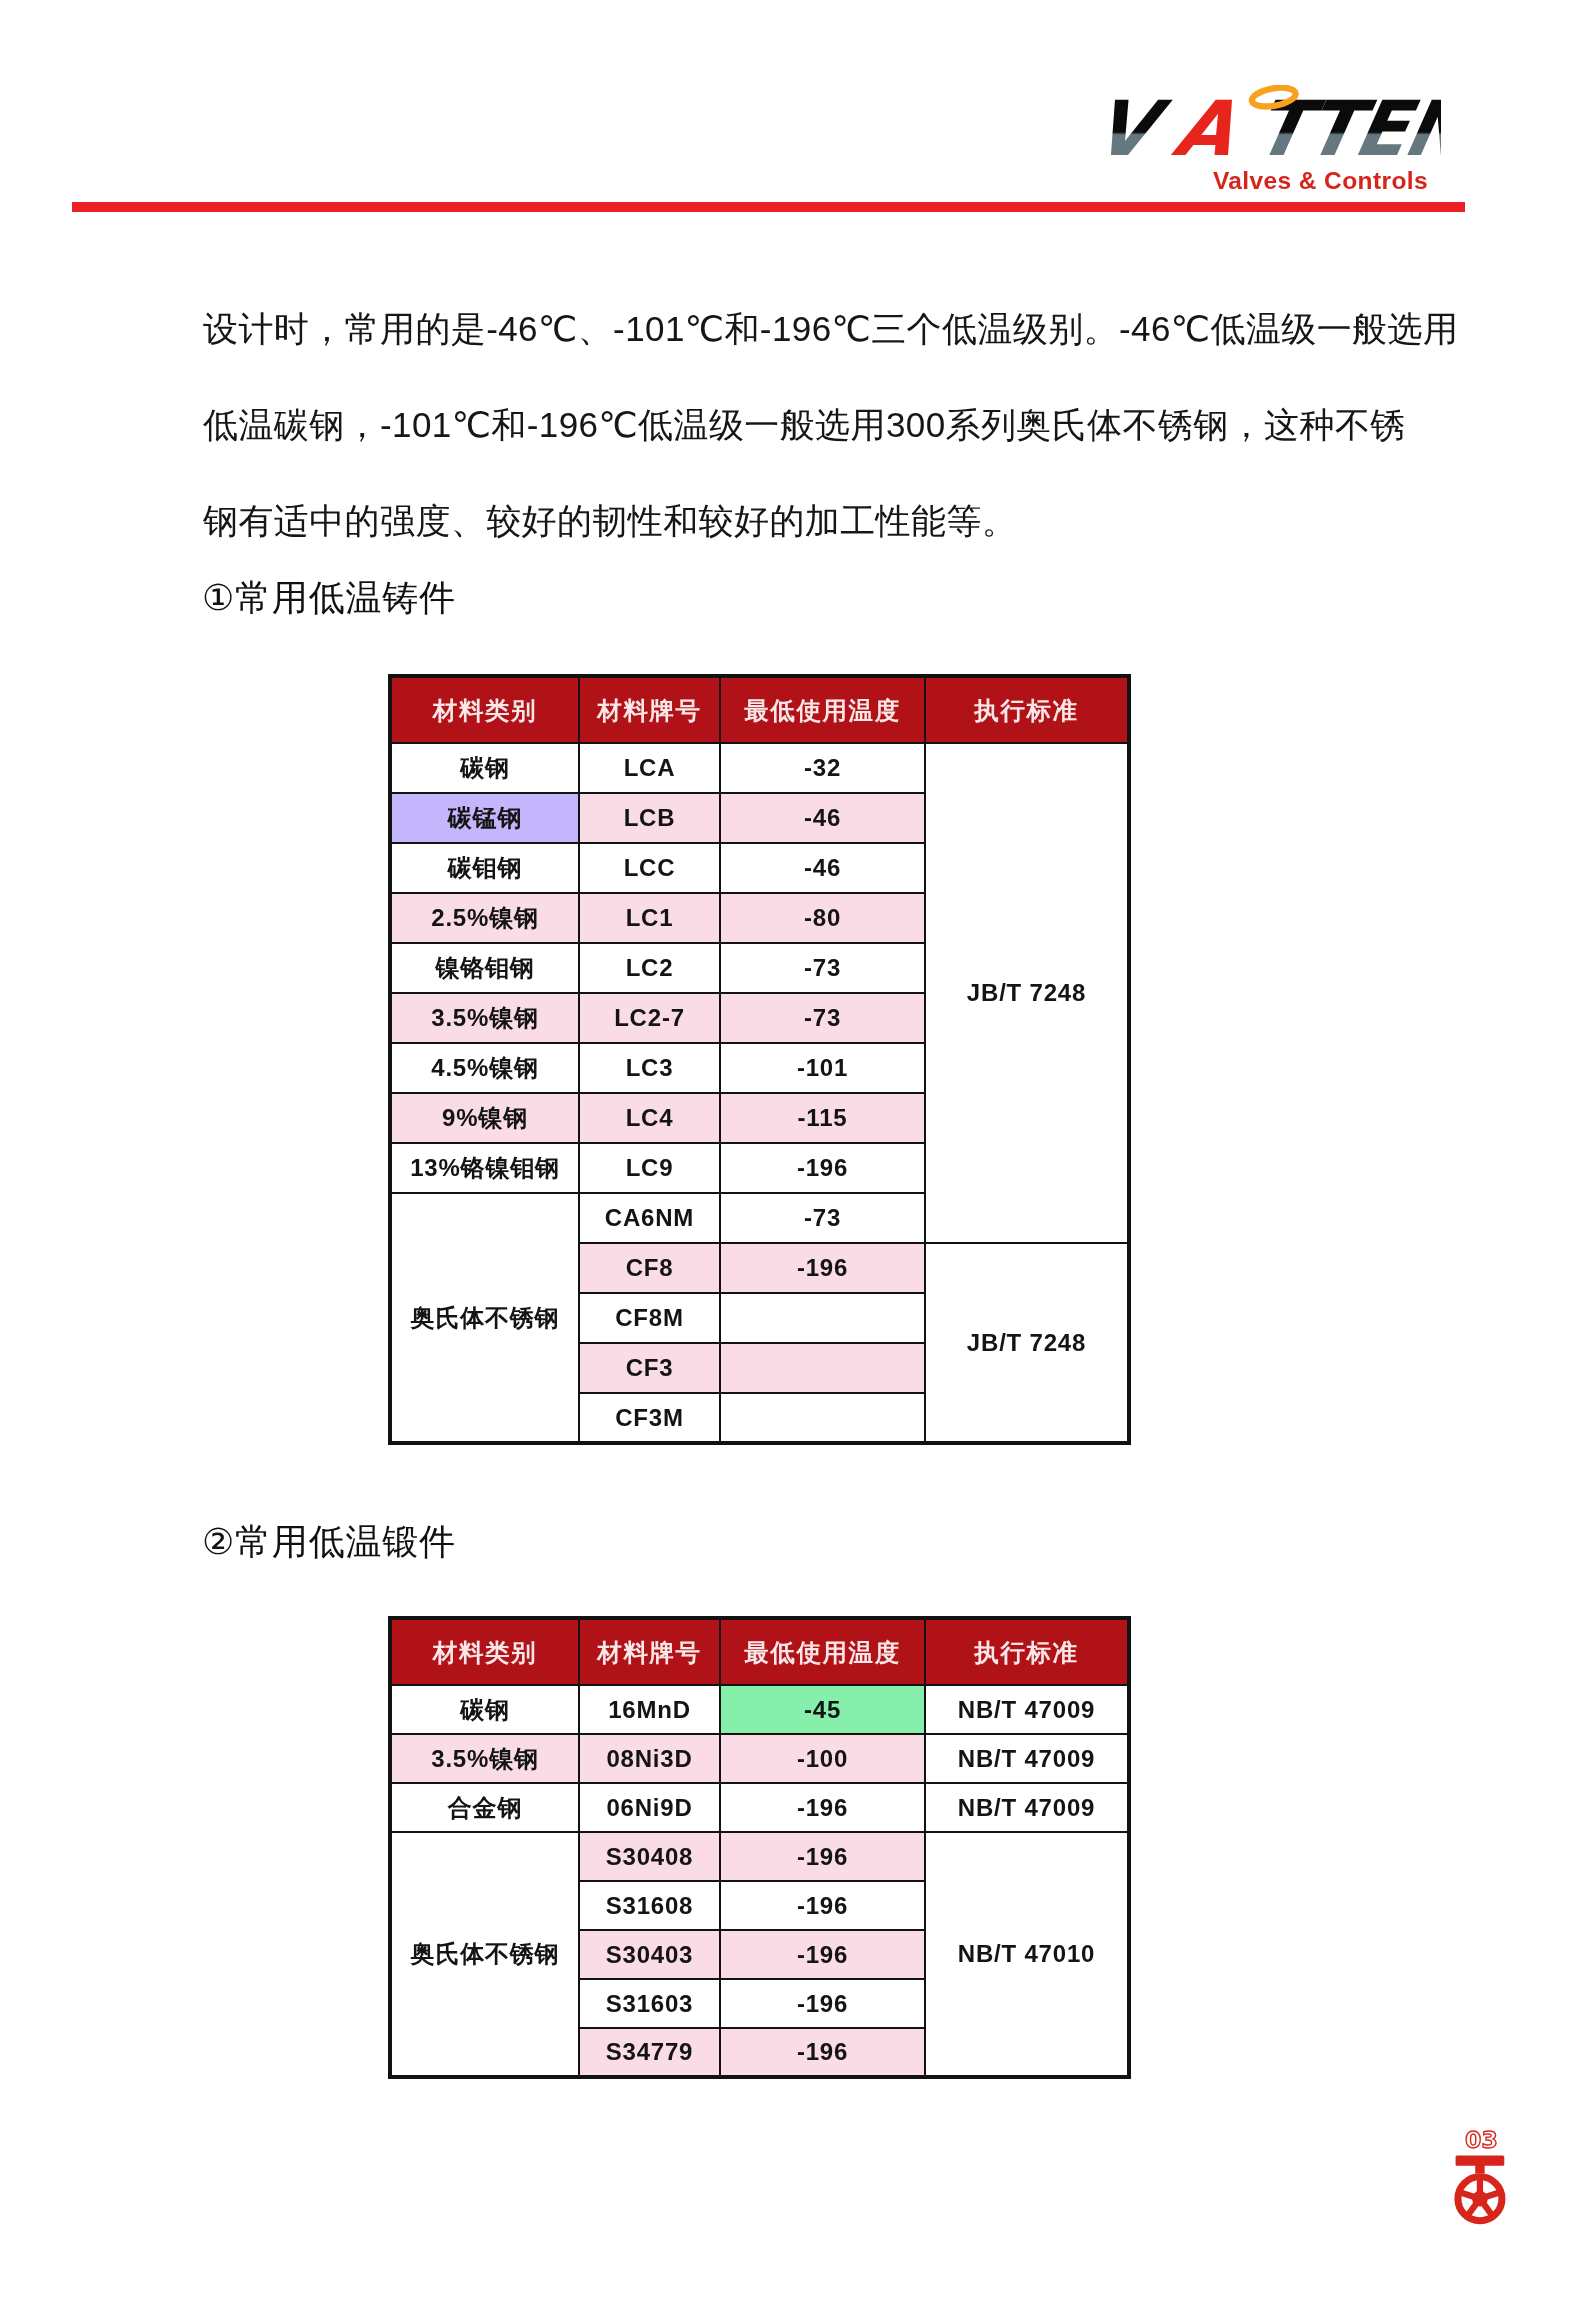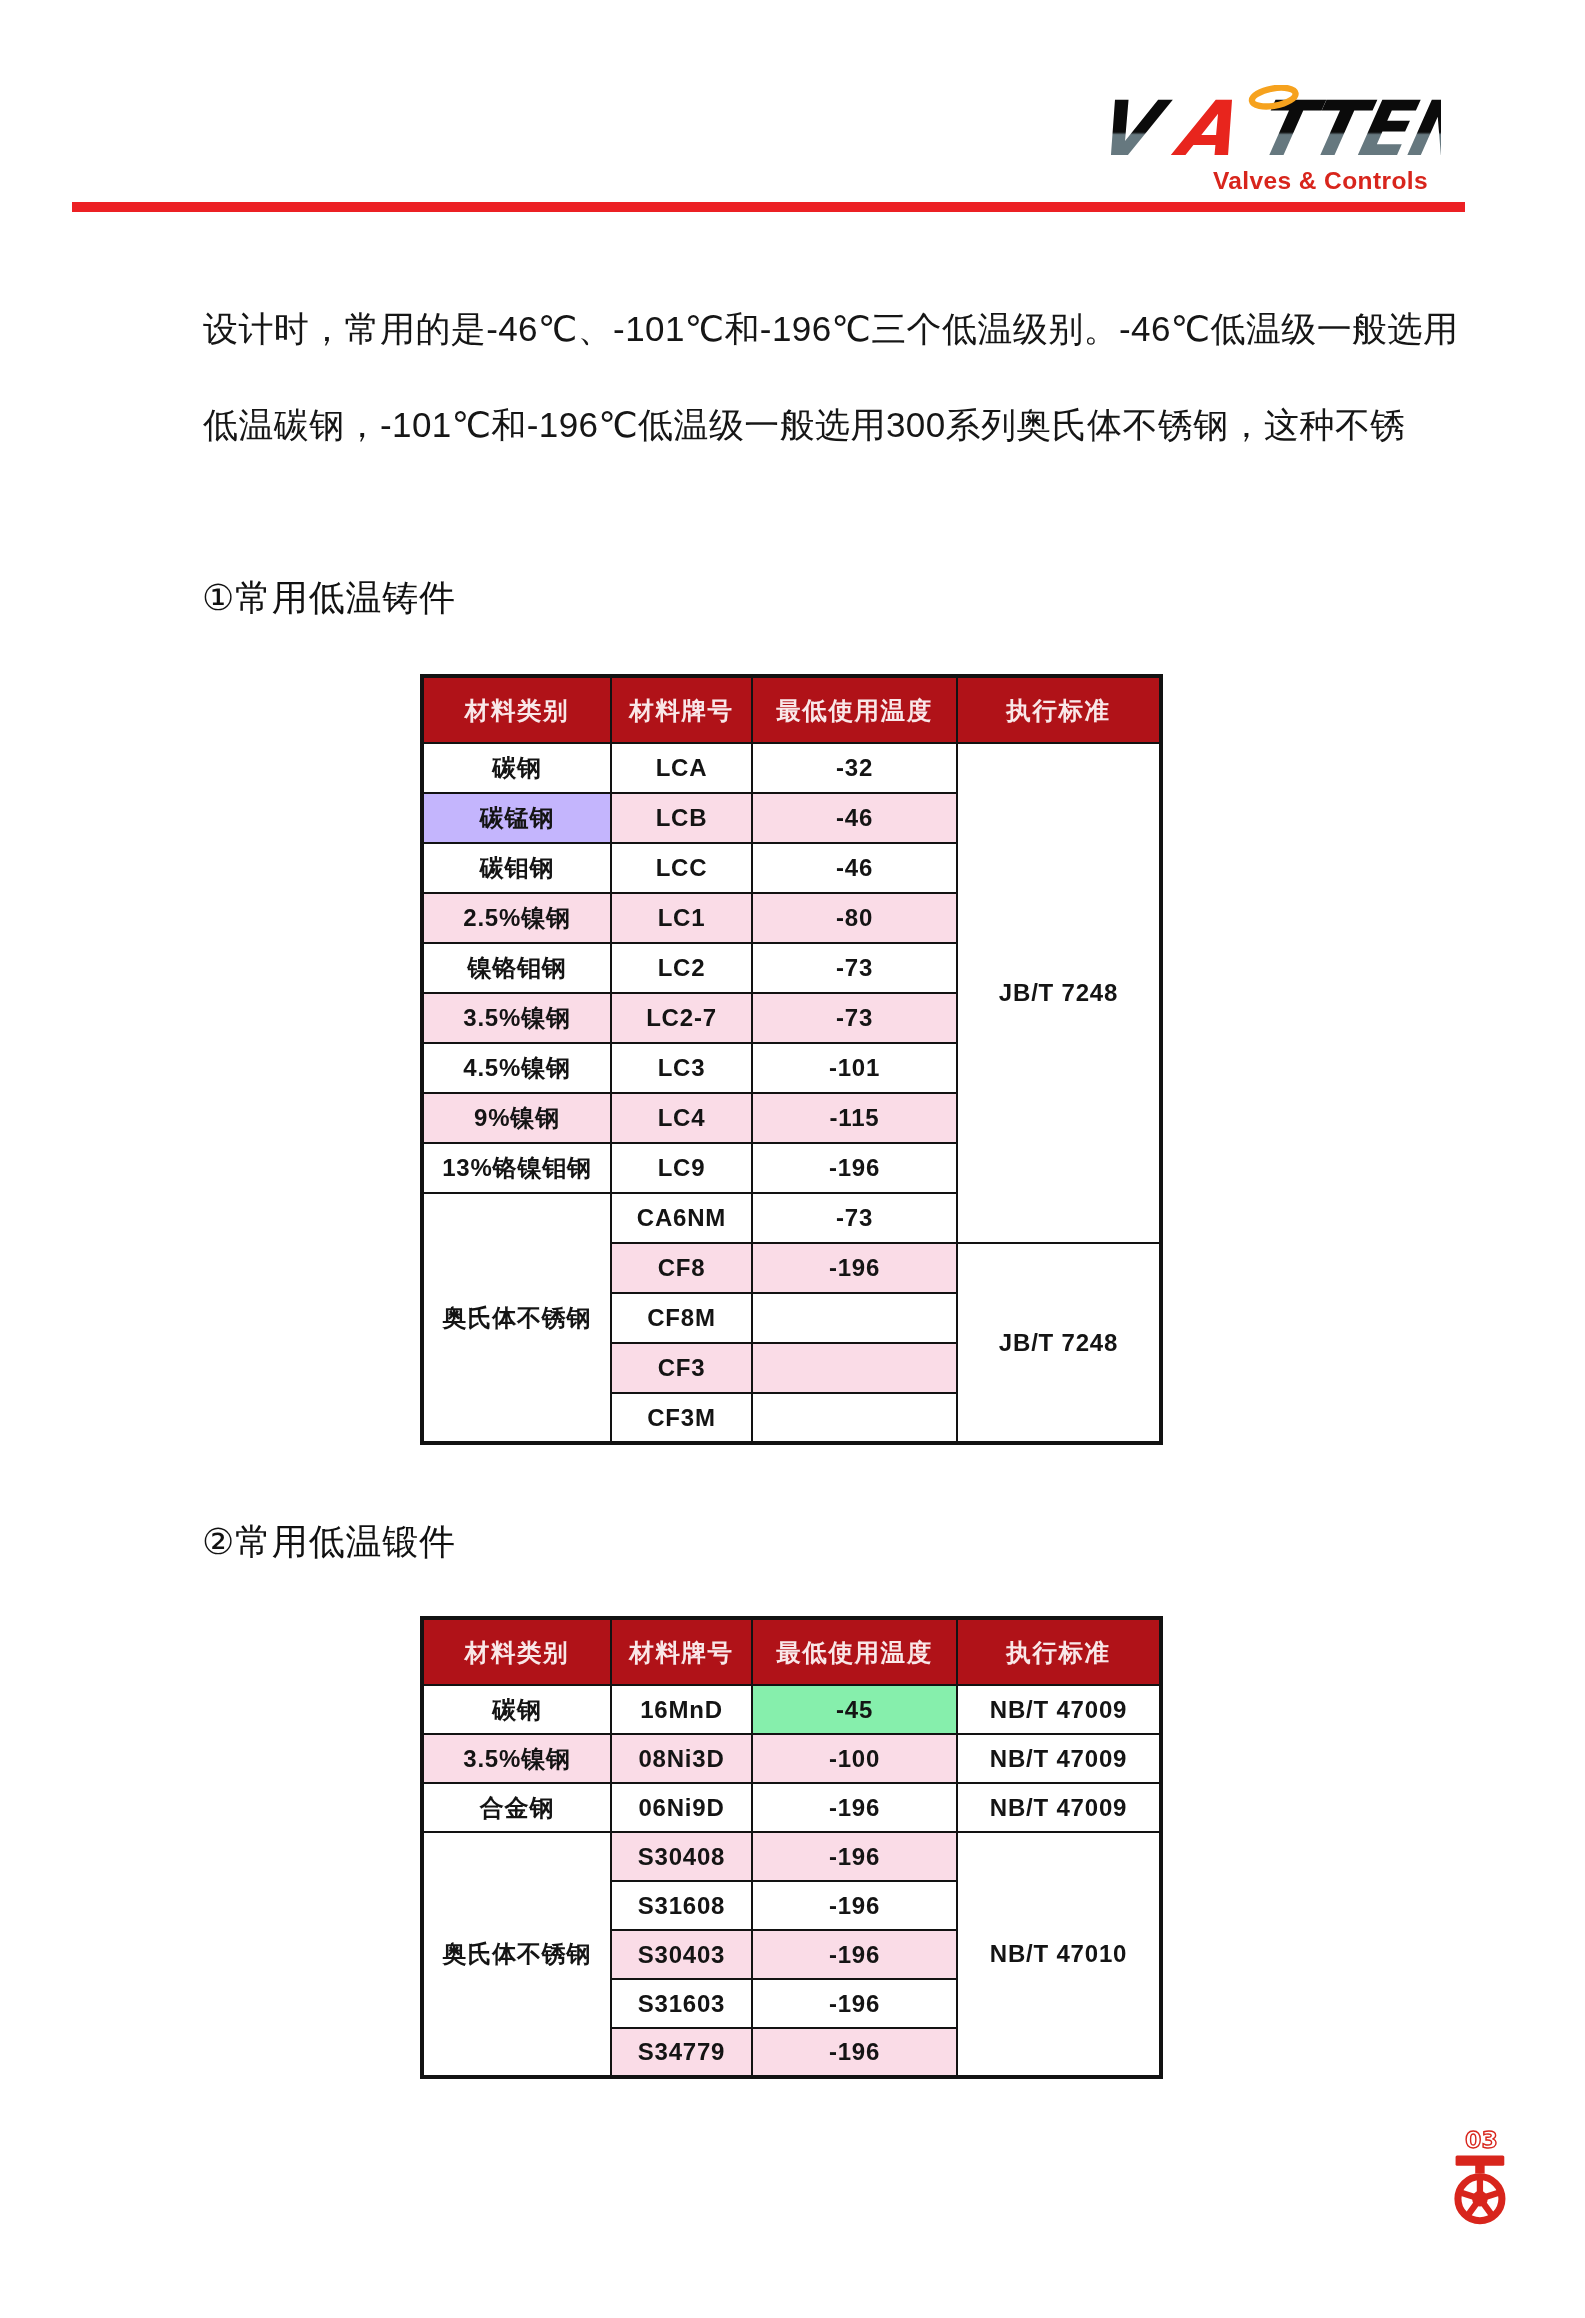--- a/index.html
+++ b/index.html
@@ -32,21 +32,21 @@
     font-weight:500;letter-spacing:0.4px;
   }
   .heading{
     position:absolute;left:202px;font-size:36px;font-weight:500;color:#111;
     white-space:nowrap;letter-spacing:0.8px;
   }
   #heading-castings{top:574px;}
   #heading-forgings{top:1518px;text-align:center;}
   
   .data-table{
-    position:absolute;left:420px;border-collapse:collapse;table-layout:fixed;
+    position:absolute;left:388px;border-collapse:collapse;table-layout:fixed;
     border:4px solid var(--border);
   }
   #castings-table{top:674px;}
   #forgings-table{top:1616px;}
   .data-table th{
     background:var(--header-bg);color:var(--header-text);
     font-size:24.5px;font-weight:bold;text-align:center;vertical-align:middle;
     border:2.4px solid var(--border);height:62px;letter-spacing:1.6px;
   }
   .data-table td{
@@ -81,20 +81,21 @@
     </g>
     <ellipse cx="238" cy="15" rx="28" ry="11" fill="none" stroke="#F6A21E" stroke-width="8" transform="rotate(-10 238 15)"></ellipse>
   </svg>
   <div class="tagline">Valves &amp; Controls</div>
 
   <div class="divider"></div>
 
   <div class="para">
     <div class="line">设计时，常用的是-46℃、-101℃和-196℃三个低温级别。-46℃低温级一般选用</div>
     <div class="line">低温碳钢，-101℃和-196℃低温级一般选用300系列奥氏体不锈钢，这种不锈</div>
+    <div class="line">钢有适中的强度、较好的韧性和较好的加工性能等。</div>
   </div>
 
   <div class="heading" id="heading-castings">①常用低温铸件</div>
   <table class="data-table" id="castings-table">
       <colgroup>
         <col style="width: 189px;">
         <col style="width: 141px;">
         <col style="width: 205px;">
         <col style="width: 204px;">
       </colgroup>

